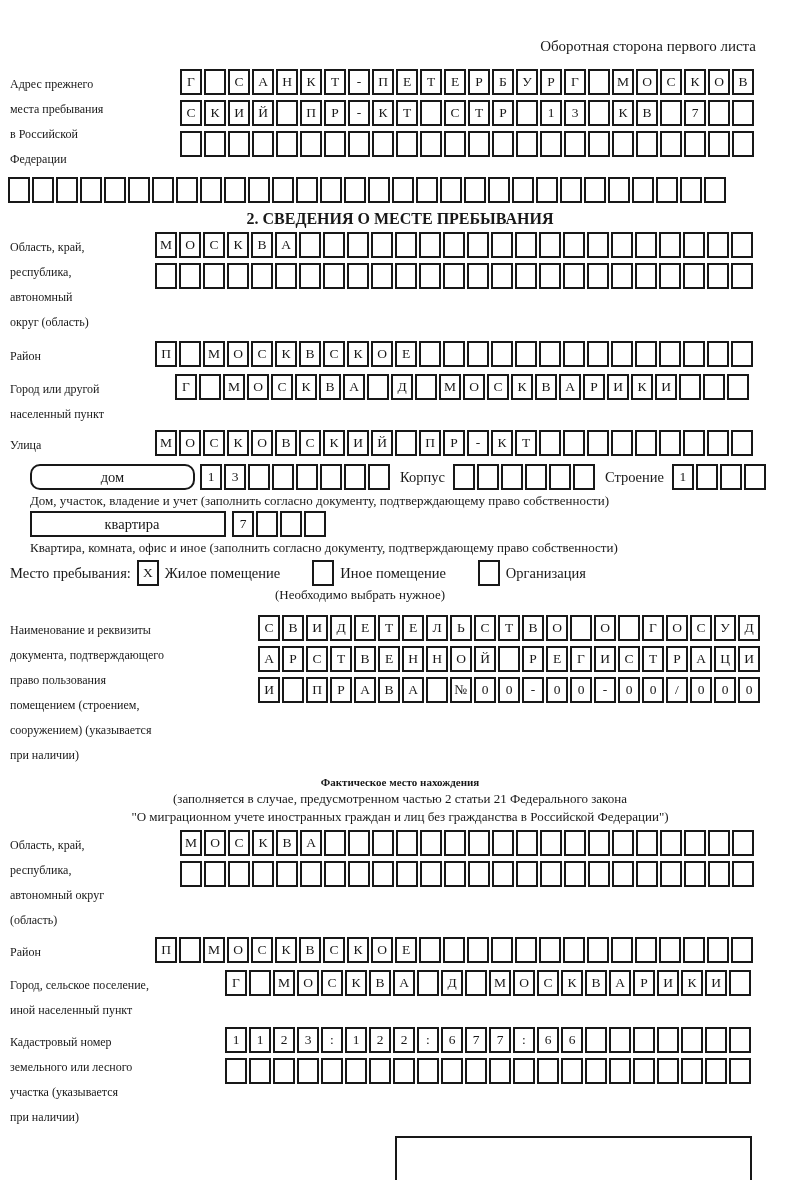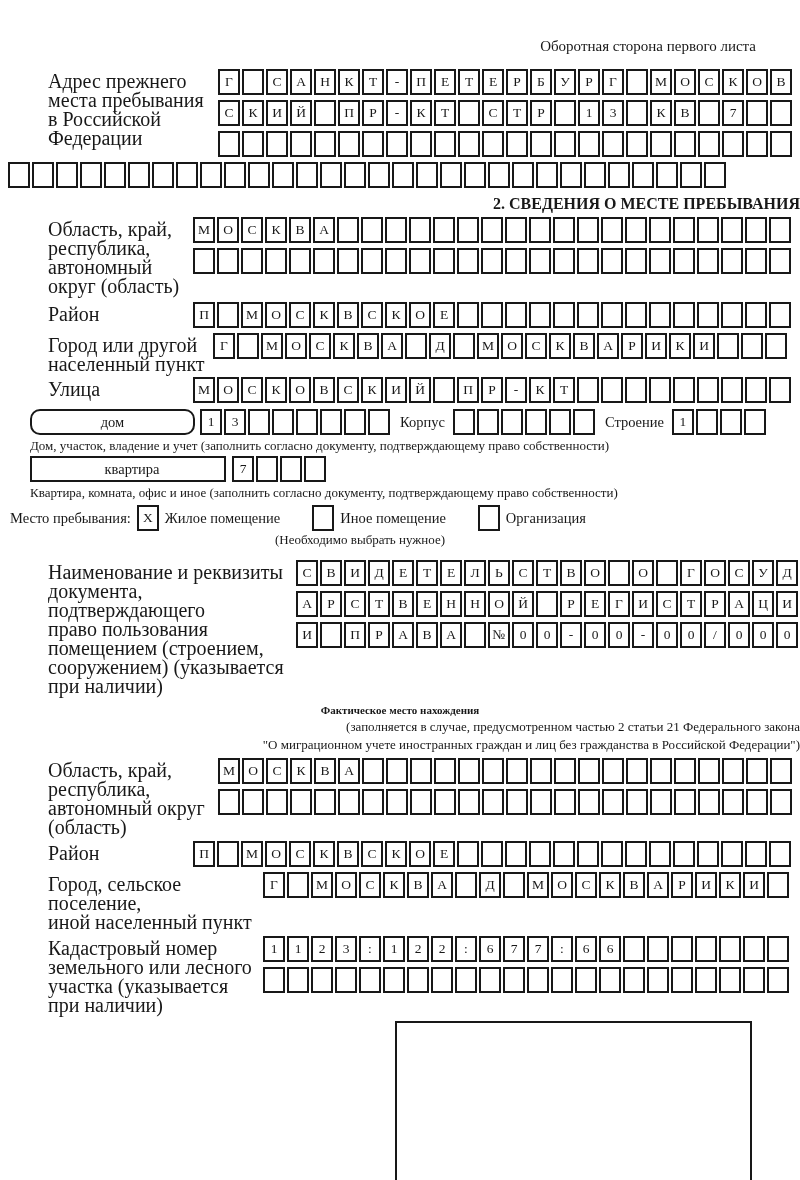--- a/index.html
+++ b/index.html
@@ -1,29 +1,29 @@
 <!DOCTYPE html>
 <html><head>
 <meta charset="utf-8">
 <style>
   html,body{margin:0;padding:0;background:#fff;}
   .page{position:relative;width:800px;height:1180px;background:#ffffff;color:#181818;
         font-family:"Liberation Serif","DejaVu Serif",serif;overflow:hidden;}
   .side-note{text-align:right;padding:38px 44px 0 0;font-size:15px;}
   .field{display:flex;align-items:flex-start;margin-left:10px;}
-  .flabel{font-size:20px;line-height:19px;padding-top:3px;white-space:pre-line;flex:none;margin-left:38px;}
+  .flabel{font-size:12px;line-height:25px;padding-top:3px;white-space:pre-line;flex:none;}
   .w170{width:170px}.w145{width:145px}.w165{width:165px}.w248{width:248px}.w215{width:215px}
   .rows{display:flex;flex-direction:column;gap:5px;}
   .cellrow{display:flex;}
   .cell{width:22px;height:26px;flex:none;border:2px solid #181818;box-sizing:border-box;margin-right:2px;
         display:flex;align-items:center;justify-content:center;font-size:13.5px;background:#fff;}
   .center-note{font-size:13px;text-align:center;margin-top:3px;line-height:1.25;}
-  .sec-title{font-size:16px;font-weight:bold;text-align:right;margin:7px 0 4px;font-family:Liberation Serif, serif;}
+  .sec-title{font-size:16px;font-weight:bold;text-align:center;margin:7px 0 4px;font-family:Liberation Serif, serif;}
   .sub-title{font-size:11px;font-weight:bold;text-align:center;margin:8px 0 2px;}
-  .pre-center{white-space:pre-line;text-align:right;font-size:13px;line-height:1.4;}
+  .pre-center{white-space:pre-line;text-align:center;font-size:13px;line-height:1.4;}
   .inline-row{display:flex;align-items:center;margin:6px 0 0 30px;}
   .wide-box{height:26px;border:2px solid #181818;box-sizing:border-box;flex:none;
             display:flex;align-items:center;justify-content:center;font-size:14.5px;}
   .wb-house{width:165px;border-radius:10px;}
   .wb-apt{width:196px;padding-left:8px;}
   .inline-label{font-size:14.5px;padding:0 8px;flex:none;}
   .left-note{font-size:13px;margin:3px 0 2px 30px;}
   .stay{display:flex;align-items:center;margin:4px 0 0 10px;font-size:14.5px;}
   .stay .cell{margin:0 6px;}
   .stay-gap{width:26px;flex:none;}

